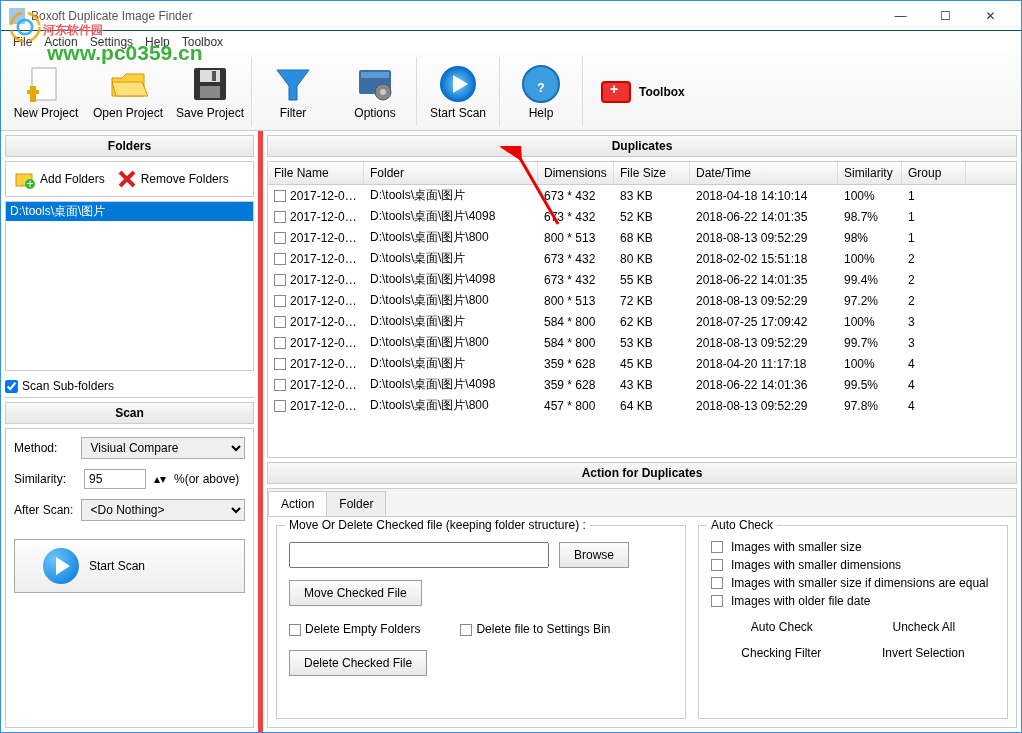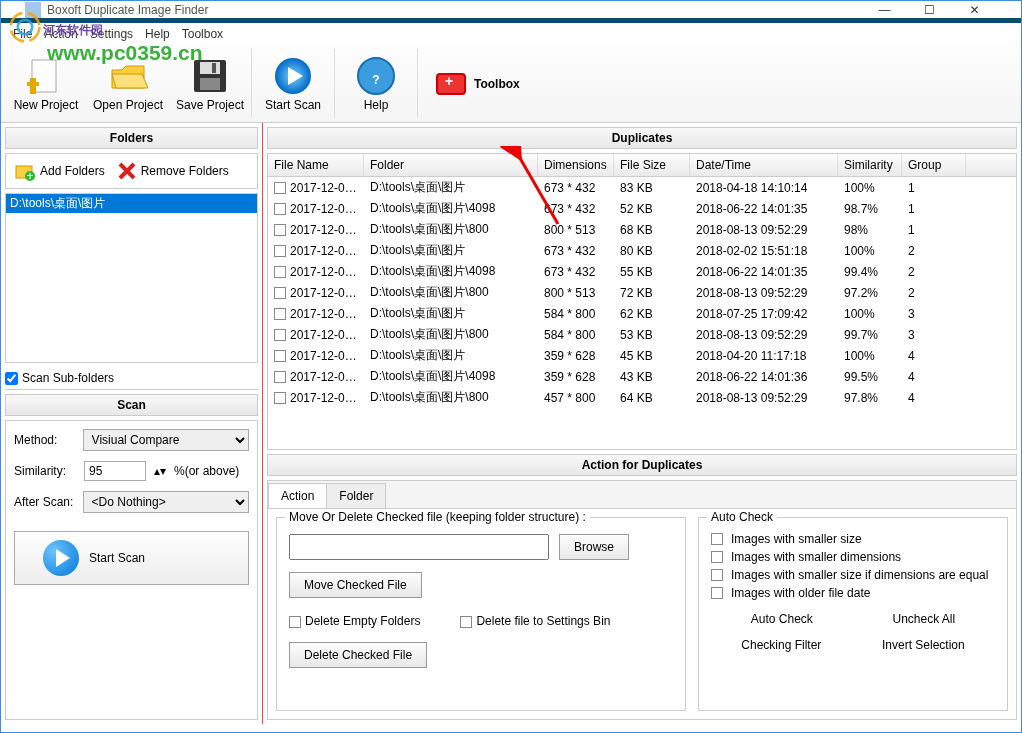--- a/index.html
+++ b/index.html
@@ -1,32 +1,32 @@
 <!DOCTYPE html>
 <html><head>
 <meta charset="utf-8">
 <style>
 * { box-sizing: border-box; margin: 0; padding: 0; font-family: "Segoe UI", Tahoma, sans-serif; font-size: 12px; }
 body { background: #fff; width: 1022px; height: 733px; overflow: hidden; position: relative; border: 1px solid #3a8de0; }
-.titlebar { height: 22px; background: #fff; display: flex; align-items: center; padding: 0 24px; border-bottom: 5px solid #0c4a6e; }
+.titlebar { height: 30px; background: #fff; display: flex; align-items: center; padding: 0 8px; border-bottom: 1px solid #0c4a6e; }
 .titlebar .app-icon { width: 16px; height: 16px; background: #a0c8e8; margin-right: 6px; }
 .titlebar .title { flex: 1; color: #555; }
 .titlebar .winbtn { width: 45px; height: 28px; display: flex; align-items: center; justify-content: center; color: #333; }
 .menubar { height: 22px; display: flex; align-items: center; padding: 0 6px; gap: 0; color: #333; }
 .menubar span { padding: 2px 6px; }
 .toolbar { height: 78px; display: flex; align-items: center; border-bottom: 1px solid #ccc; padding: 4px 4px; background: linear-gradient(#fdfdfd,#f5f5f5); }
 .tool-group { display: flex; border-right: 1px solid #ddd; height: 100%; }
 .tool-btn { width: 82px; display: flex; flex-direction: column; align-items: center; justify-content: center; gap: 2px; }
 .tool-btn .ico { width: 40px; height: 40px; display:flex; align-items:center; justify-content:center; }
 .tool-btn .lbl { font-size: 12px; }
 .toolbox-btn { display:flex; align-items:center; gap:8px; padding:0 18px; }
 .toolbox-ico { width:30px; height:22px; background:#e33; border-radius:4px; border:2px solid #c00; position:relative; }
 .toolbox-ico:before { content:"+"; color:#fff; font-weight:bold; position:absolute; top:-2px; left:7px; font-size:14px; }
 .main { display:flex; height: calc(733px - 30px - 22px - 78px - 2px); }
-.leftpane { width: 262px; border-right:1px solid #ef4444; display:flex; flex-direction:column; padding:4px; gap:4px; }
+.leftpane { width: 262px; border-right:5px solid #ef4444; display:flex; flex-direction:column; padding:4px; gap:4px; }
 .panel-title { background:linear-gradient(#f8f8f8,#e8e8e8); border:1px solid #ccc; text-align:center; font-weight:bold; padding:3px 0; }
 .folders-bar { display:flex; align-items:center; gap:12px; padding:6px 8px; border:1px solid #ccc; }
 .folders-bar .addf { display:flex; align-items:center; gap:4px; }
 .folders-bar .remf { display:flex; align-items:center; gap:4px; }
 .folder-list { border:1px solid #ccc; height:170px; background:#fff; overflow:hidden; }
 .folder-list .sel { background:#0078d7; color:#fff; padding:1px 4px; }
 .scan-sub { display:flex; align-items:center; gap:4px; padding:4px 0; border-bottom:1px solid #ccc;}
 .scan-panel { border:1px solid #ccc; flex:1; padding:8px; }
 .field-row { display:flex; align-items:center; gap:8px; margin-bottom:10px; }
 .field-row label { width:62px; }
@@ -50,21 +50,21 @@
 .action-body { display:flex; flex:1; padding:8px; gap:12px; }
 .group-box { border:1px solid #ccc; padding:10px 12px 8px; position:relative; }
 .group-box .legend { position:absolute; top:-8px; left:8px; background:#fff; padding:0 4px; }
 .left-actions { flex:1; }
 .right-actions { width:310px; }
 .btn { border:1px solid #999; background:linear-gradient(#fdfdfd,#e8e8e8); padding:5px 14px; display:inline-block; }
 .chk-row { display:flex; align-items:center; gap:4px; margin:4px 0; }
 .link-row { display:flex; justify-content:space-around; margin-top:12px; }
 .arrow { position:absolute; left:472px; top:145px; pointer-events:none; }
 .watermark { position:absolute; top:8px; left:6px; opacity:0.85; pointer-events:none; font-family:"Microsoft YaHei",sans-serif;}
-.watermark .wm1 { font-size:26px; color:#4c1d95; font-weight:bold; text-shadow:0 0 2px #fff; }
+.watermark .wm1 { font-size:26px; color:#ef4444; font-weight:bold; text-shadow:0 0 2px #fff; }
 .watermark .wm2 { font-size:21px; color:#19a519; font-weight:bold; margin-top:-4px; margin-left:40px;}
 .wm-logo { display:inline-block; width:36px; height:36px; vertical-align:middle; }
 svg { display:block; }
 </style>
 </head>
 <body>
 
 <div class="titlebar">
   <div class="app-icon"></div>
   <div class="title">Boxoft Duplicate Image Finder</div>
@@ -105,20 +105,41 @@
     <div class="tool-btn">
       <div class="ico">
           <svg width="40" height="40">
             <rect x="4" y="4" width="32" height="32" fill="#333" rx="2"></rect>
             <rect x="10" y="6" width="20" height="12" fill="#ddd"></rect>
             <rect x="10" y="22" width="20" height="12" fill="#888"></rect>
             <rect x="22" y="7" width="4" height="10" fill="#555"></rect>
           </svg>
         </div>
       <span class="lbl">Save Project</span>
+    </div>
+  </div>
+  <div class="tool-group">
+    <div class="tool-btn">
+      <div class="ico">
+          <svg width="40" height="40">
+            <path d="M4 6 L36 6 L24 22 L24 36 L16 36 L16 22 Z" fill="#2a8de0" stroke="#1a6db0"></path>
+          </svg>
+        </div>
+      <span class="lbl">Filter</span>
+    </div>
+    <div class="tool-btn">
+      <div class="ico">
+          <svg width="40" height="40">
+            <rect x="4" y="6" width="32" height="24" fill="#3a6ea5" rx="2"></rect>
+            <rect x="6" y="8" width="28" height="6" fill="#5d9ad6"></rect>
+            <circle cx="28" cy="28" r="8" fill="#888" stroke="#555"></circle>
+            <circle cx="28" cy="28" r="3" fill="#ccc"></circle>
+          </svg>
+        </div>
+      <span class="lbl">Options</span>
     </div>
   </div>
   <div class="tool-group">
     <div class="tool-btn">
       <div class="ico">
           <svg width="40" height="40">
             <circle cx="20" cy="20" r="18" fill="url(#g1)"></circle>
             <defs>
               <radialGradient id="g1">
                 <stop offset="0" stop-color="#7cd3ff"></stop>

